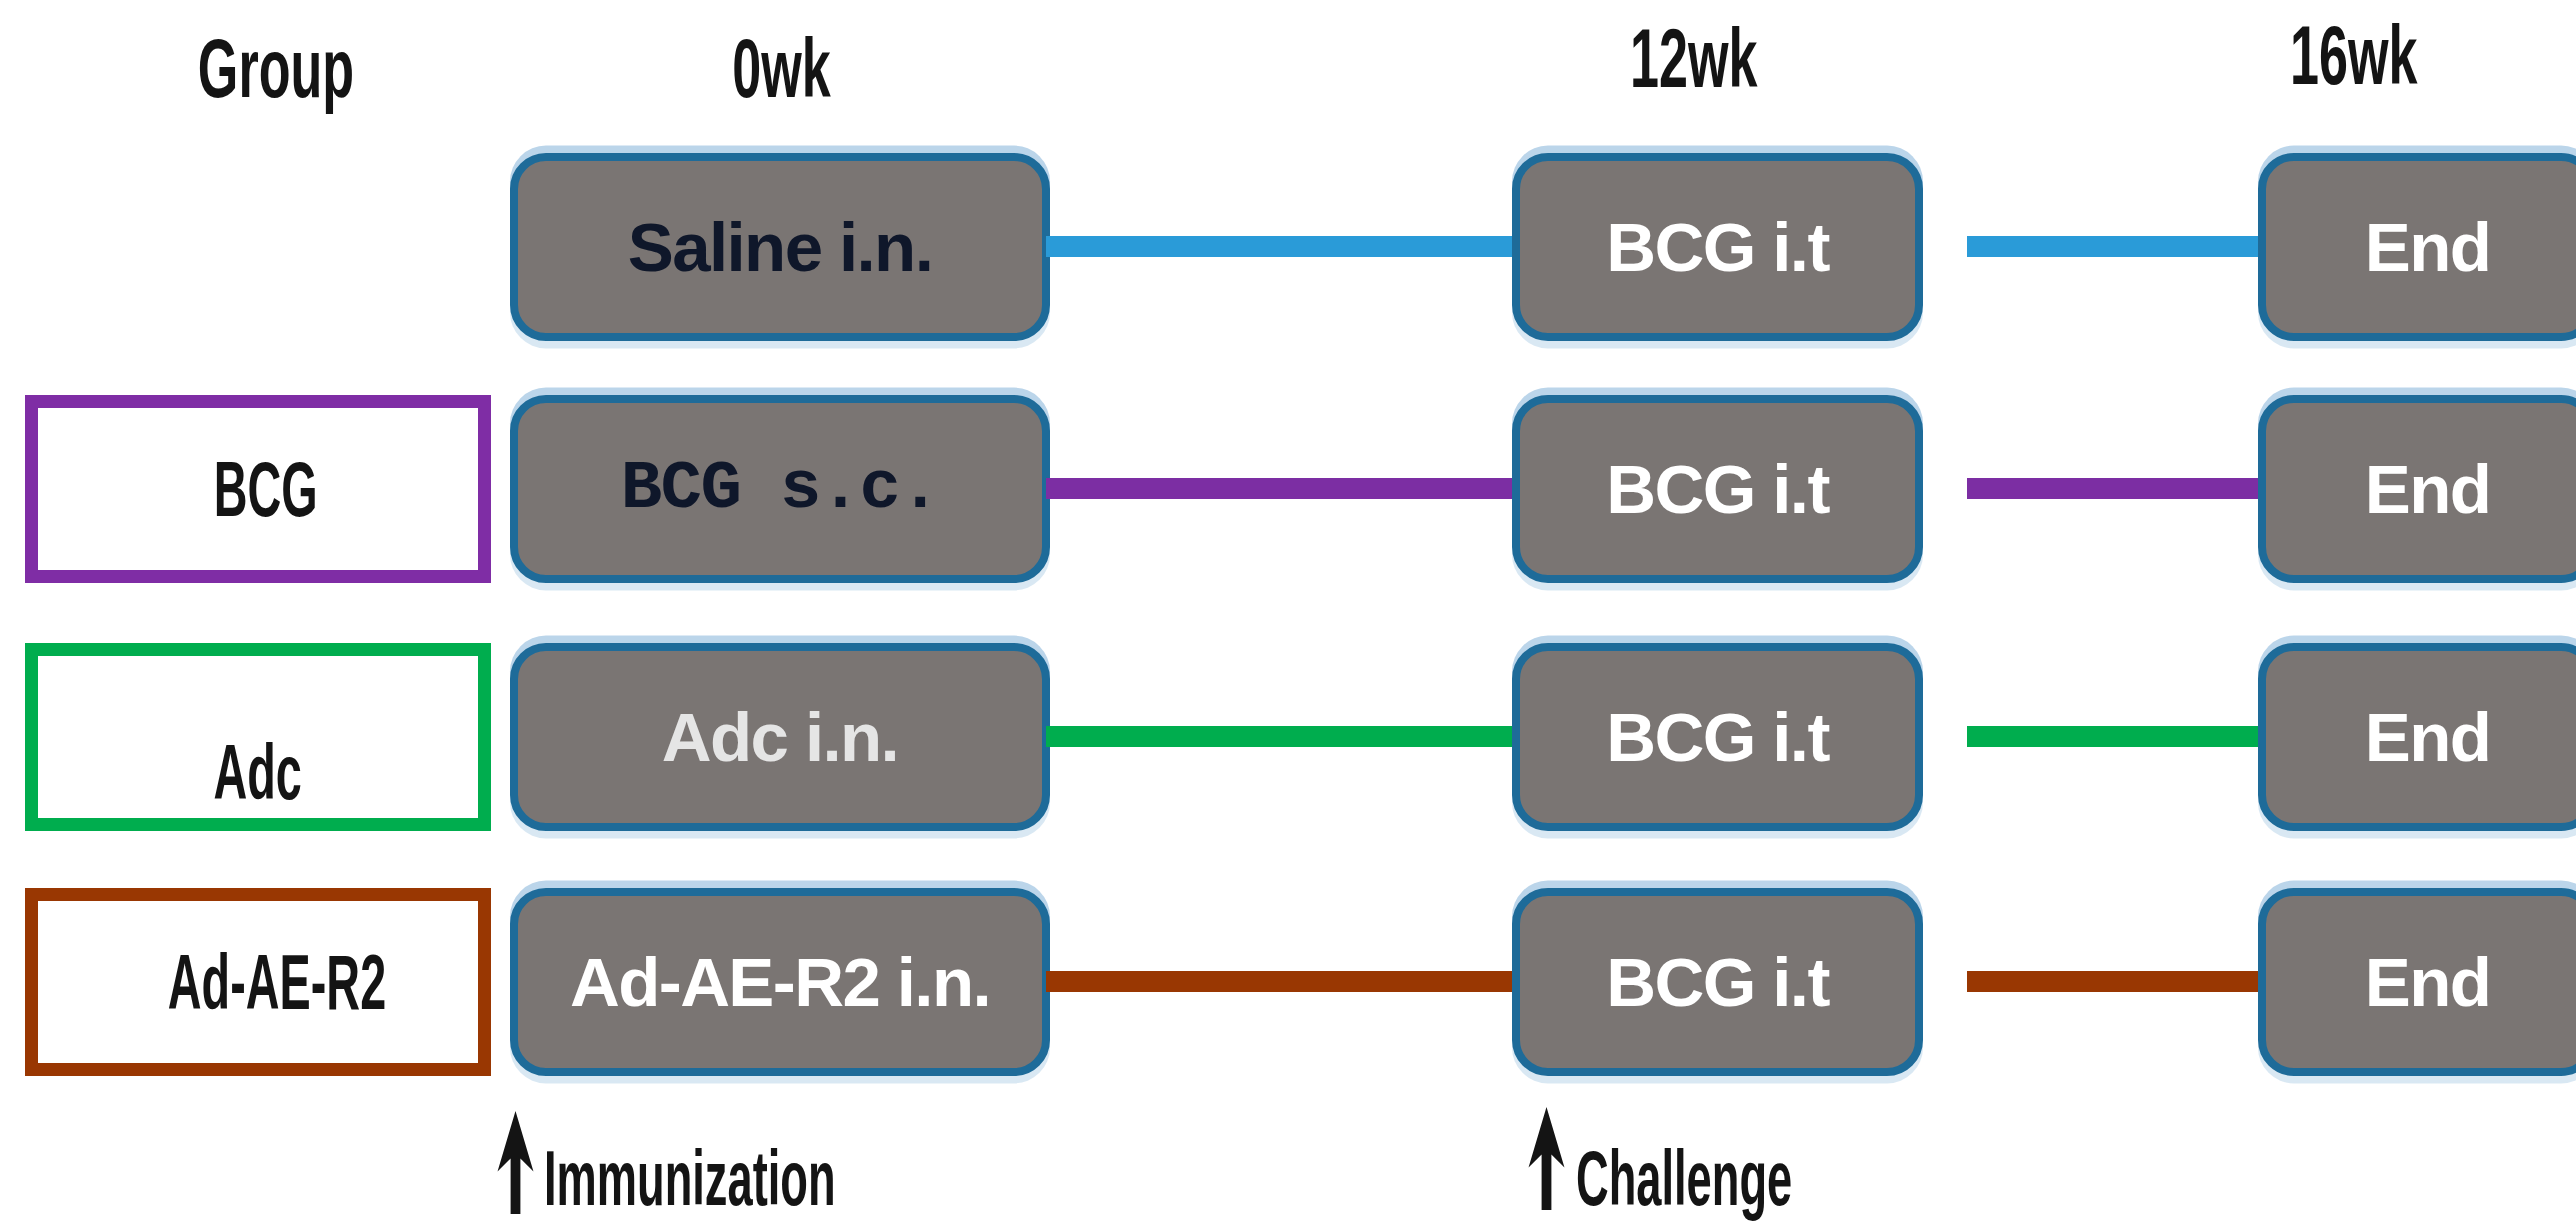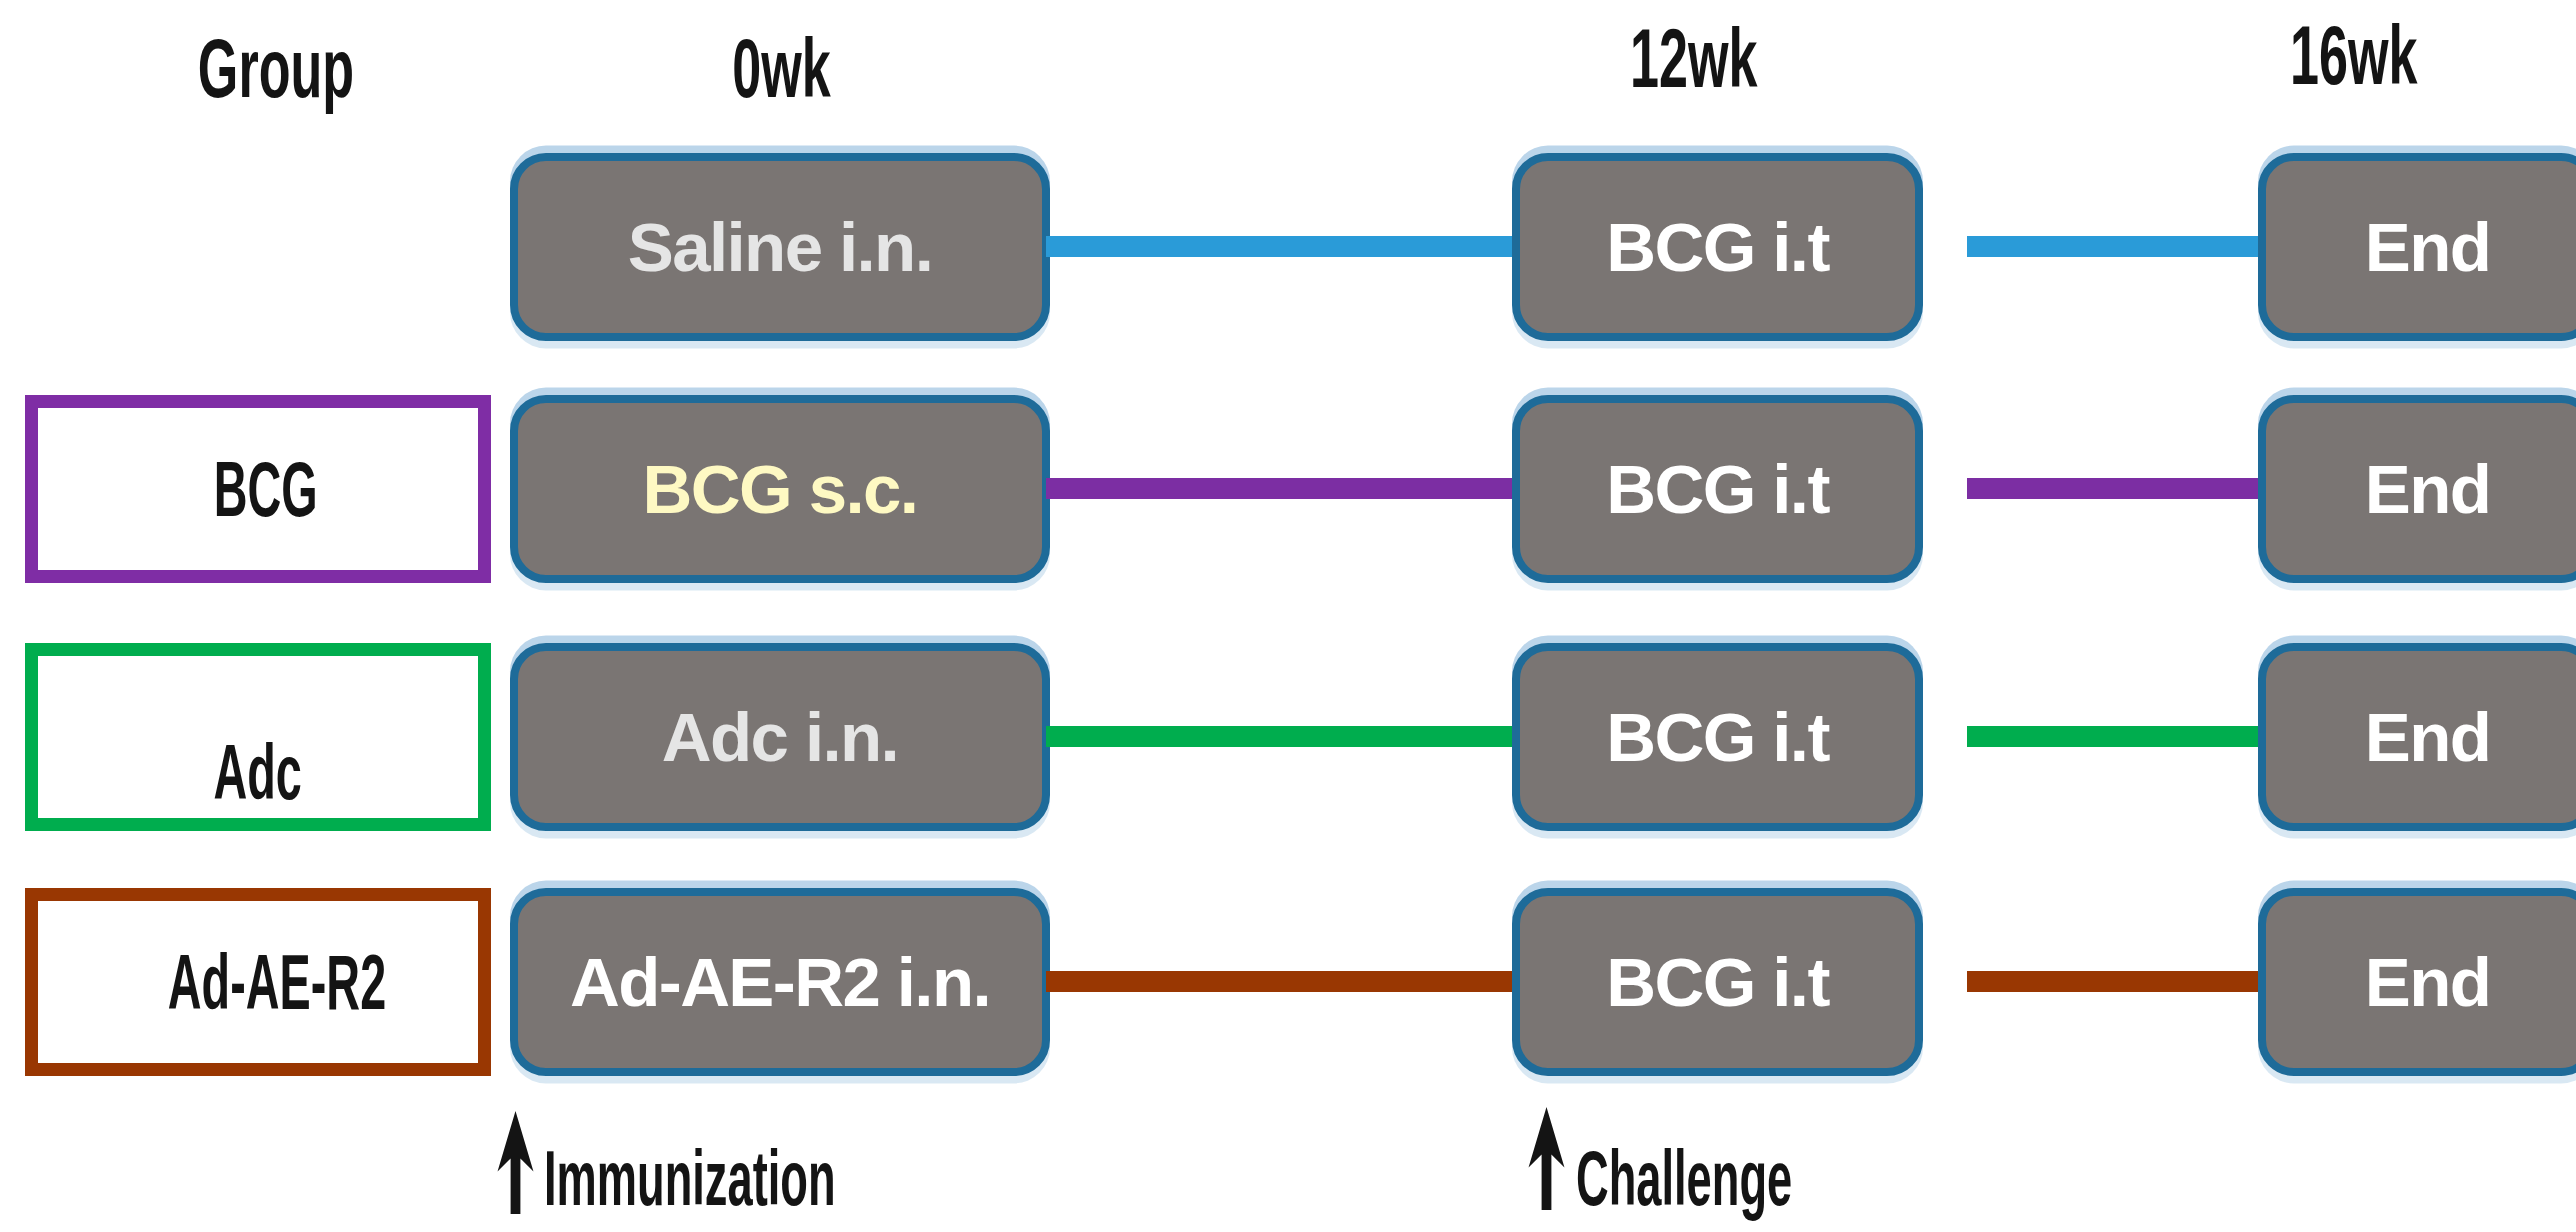--- a/index.html
+++ b/index.html
@@ -63,32 +63,32 @@
       <span>0wk</span>
     </div>
   <div class="hdr h-12wk">
       <span>12wk</span>
     </div>
   <div class="hdr h-16wk">
       <span>16wk</span>
     </div>
 
   <div class="row r0">
-    <div class="node c1" style="background-color: rgb(122, 117, 115); border-color: rgb(30, 107, 153); color: #e5e5e5;">Saline i.n.</div>
+    <div class="node c1" style="background-color: rgb(122, 117, 115); border-color: rgb(30, 107, 153); color: #0f172a;">Saline i.n.</div>
     <div class="link l1" style="background-color: rgb(42, 155, 216);"></div>
     <div class="node c2" style="background-color: rgb(122, 117, 115); border-color: rgb(30, 107, 153); color: rgb(255, 255, 255);">BCG i.t</div>
     <div class="link l2" style="background-color: rgb(42, 155, 216);"></div>
     <div class="node c3" style="background-color: rgb(122, 117, 115); border-color: rgb(30, 107, 153); color: rgb(255, 255, 255);">End</div>
   </div>
 
   <div class="row r1">
     <div class="group-box" style="border-color: rgb(127, 45, 165); padding-left: 16px;">
         <span>BCG</span>
       </div>
-    <div class="node c1" style="background-color: rgb(122, 117, 115); border-color: rgb(30, 107, 153); color: #fef9c3;">BCG s.c.</div>
+    <div class="node c1" style="background-color: rgb(122, 117, 115); border-color: rgb(30, 107, 153); color: #0f172a; font-family: Liberation Mono, monospace;">BCG s.c.</div>
     <div class="link l1" style="background-color: rgb(124, 46, 163);"></div>
     <div class="node c2" style="background-color: rgb(122, 117, 115); border-color: rgb(30, 107, 153); color: rgb(255, 255, 255);">BCG i.t</div>
     <div class="link l2" style="background-color: rgb(124, 46, 163);"></div>
     <div class="node c3" style="background-color: rgb(122, 117, 115); border-color: rgb(30, 107, 153); color: rgb(255, 255, 255);">End</div>
   </div>
 
   <div class="row r2">
     <div class="group-box" style="border-color: rgb(0, 173, 78); align-items: flex-end;">
         <span>Adc</span>
       </div>

